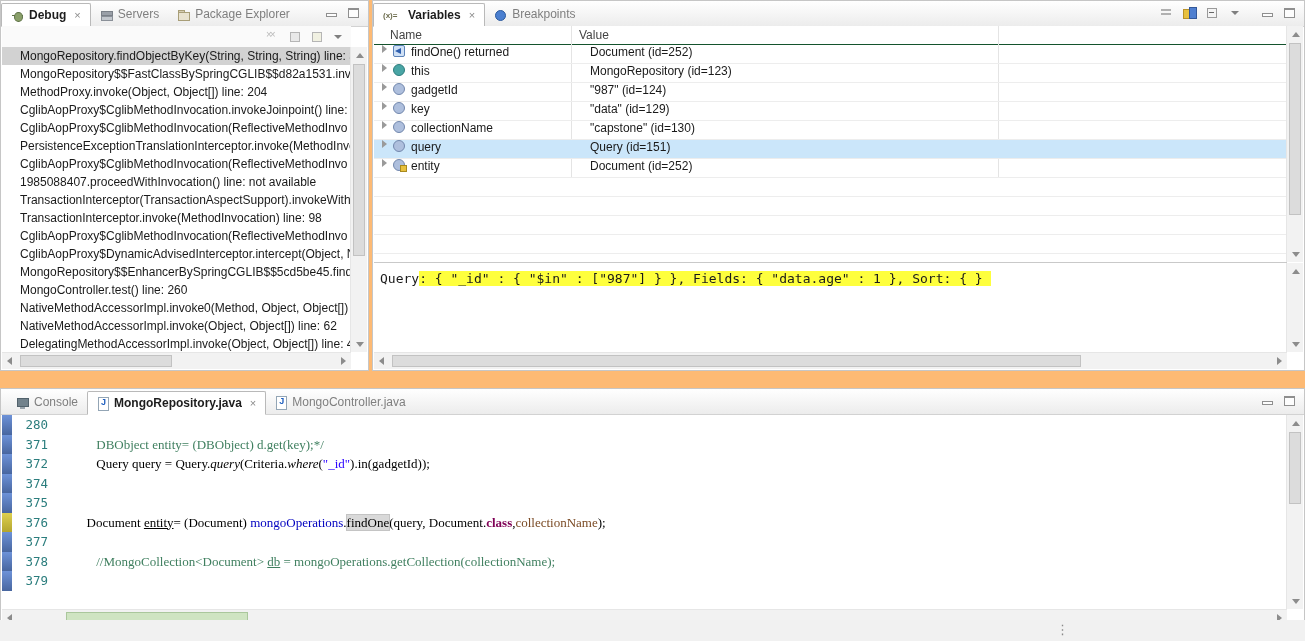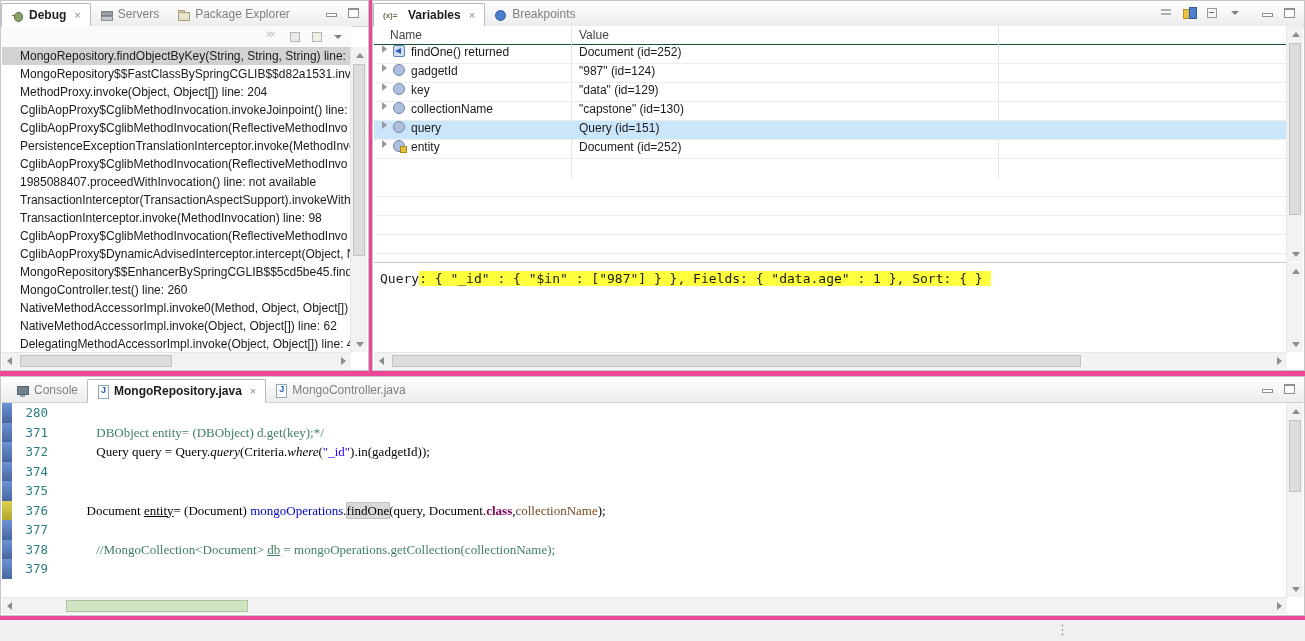--- a/index.html
+++ b/index.html
@@ -1,23 +1,23 @@
 <!DOCTYPE html>
 <html><head>
 <meta charset="utf-8">
 <style>
   html,body{margin:0;padding:0;}
   body{font-family:"Liberation Sans",sans-serif;}
-  #app{position:relative;width:1305px;height:641px;background:#ec4899;overflow:hidden;font-size:12px;color:#1a1a1a;}
+  #app{position:relative;width:1305px;height:641px;background:#fdba74;overflow:hidden;font-size:12px;color:#1a1a1a;}
 
   
   .panel{position:absolute;background:#fff;border:1px solid #c6c6c6;box-sizing:border-box;}
   #debug-panel{left:0;top:0;width:369px;height:371px;}
   #variables-panel{left:372px;top:0;width:933px;height:371px;}
-  #editor-panel{left:0;top:376px;width:1305px;height:240px;}
+  #editor-panel{left:0;top:388px;width:1305px;height:240px;}
 
   
   .tabbar{position:relative;height:25px;background:linear-gradient(#ffffff,#ececec);border-bottom:1px solid #d2d2d2;display:flex;align-items:flex-end;}
   .tab{height:24px;box-sizing:border-box;display:flex;align-items:center;gap:5px;padding:0 9px;color:#7f7f7f;white-space:nowrap;}
   .tab.active{background:#fff;border:1px solid #b9b9b9;border-bottom:1px solid #fff;border-radius:2px 2px 0 0;color:#1d1d1d;font-weight:bold;margin-bottom:-1px;}
   .tab .close{color:#8a8a8a;font-size:11px;margin-left:3px;font-weight:normal;}
   .tab .close::after{content:"×";}
   .wincontrols{position:absolute;right:8px;top:5px;display:flex;gap:9px;align-items:center;}
   .tab-toolbar{position:absolute;right:62px;top:5px;display:flex;gap:10px;align-items:center;}
 
@@ -79,21 +79,21 @@
   .vrow.selected{background:#cbe6fa;}
   .twisty{width:0;height:0;border-top:4px solid transparent;border-bottom:4px solid transparent;border-left:5px solid #9a9a9a;margin-left:8px;flex:none;}
   .vicon{flex:none;width:12px;height:12px;border-radius:50%;margin:0 6px;position:relative;box-sizing:border-box;}
   .vicon.return-value{border-radius:2px;background:#cfe0f5;border:1px solid #5b82b8;}
   .vicon.return-value::after{content:"";position:absolute;left:1px;top:2px;border-top:3px solid transparent;border-bottom:3px solid transparent;border-right:6px solid #2f5fae;}
   .vicon.this{background:#49a5a5;border:1px solid #2e7d7d;}
   .vicon.local{background:#aebfdd;border:1px solid #7388ad;}
   .vicon.local-ref{background:#aebfdd;border:1px solid #7388ad;}
   .vicon.local-ref::after{content:"";position:absolute;right:-3px;bottom:-2px;width:5px;height:5px;background:#e8c13f;border:1px solid #a88a1f;}
   .vname{white-space:nowrap;overflow:hidden;width:142px;}
-  .vvalue{position:absolute;left:205px;white-space:nowrap;}
+  .vvalue{position:absolute;left:216px;white-space:nowrap;}
   #var-grid{position:absolute;left:1px;right:17px;top:177px;height:84px;background:repeating-linear-gradient(to bottom,#ffffff 0 18px,#ededed 18px 19px);}
 
   
   #detail-pane{position:absolute;left:1px;right:17px;top:261px;bottom:18px;border-top:1px solid #c9c9c9;background:#fff;padding:8px 0 0 6px;font-family:"DejaVu Sans Mono",monospace;font-size:13px;white-space:pre;box-sizing:border-box;}
   .hl{background:#feff3d;}
 
   
   #code-area{position:absolute;left:1px;top:26px;right:17px;bottom:18px;overflow:hidden;background:#fff;font-family:"DejaVu Sans Mono",monospace;}
   .code-line{display:flex;height:19.5px;line-height:19.5px;}
   .diffmark{flex:none;width:10px;background:linear-gradient(#6d92d8,#48669f);}
@@ -219,20 +219,26 @@
 
     <div id="var-rows">
         <div class="vrow">
           <span class="twisty"></span>
           <span class="vicon return-value"></span>
           <span class="vname">findOne() returned</span>
           <span class="vvalue">Document  (id=252)</span>
         </div>
         <div class="vrow">
           <span class="twisty"></span>
+          <span class="vicon this"></span>
+          <span class="vname">this</span>
+          <span class="vvalue">MongoRepository  (id=123)</span>
+        </div>
+        <div class="vrow">
+          <span class="twisty"></span>
           <span class="vicon local"></span>
           <span class="vname">gadgetId</span>
           <span class="vvalue">"987" (id=124)</span>
         </div>
         <div class="vrow">
           <span class="twisty"></span>
           <span class="vicon local"></span>
           <span class="vname">key</span>
           <span class="vvalue">"data" (id=129)</span>
         </div>

